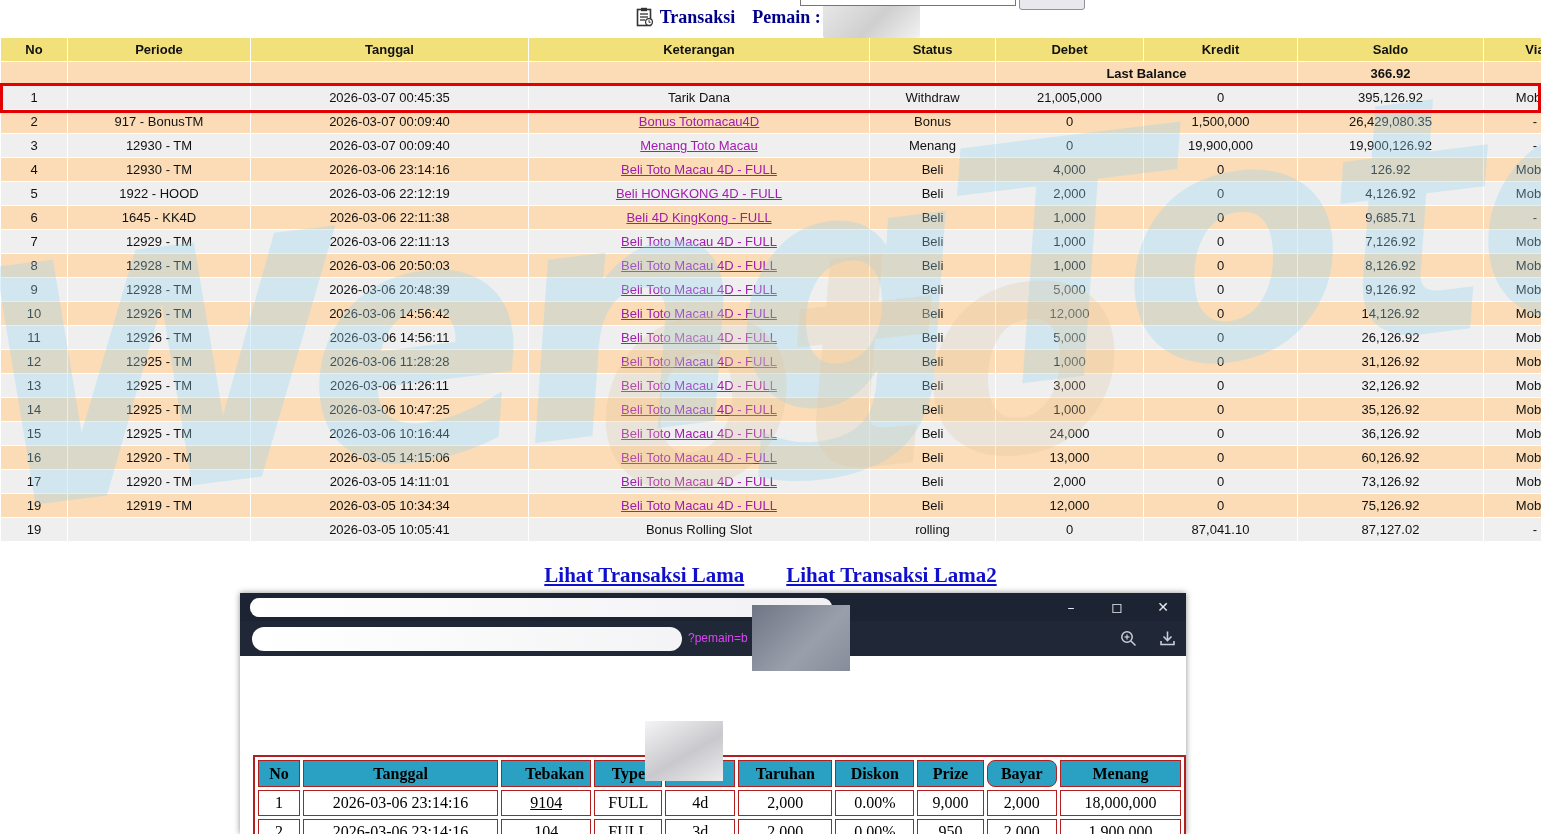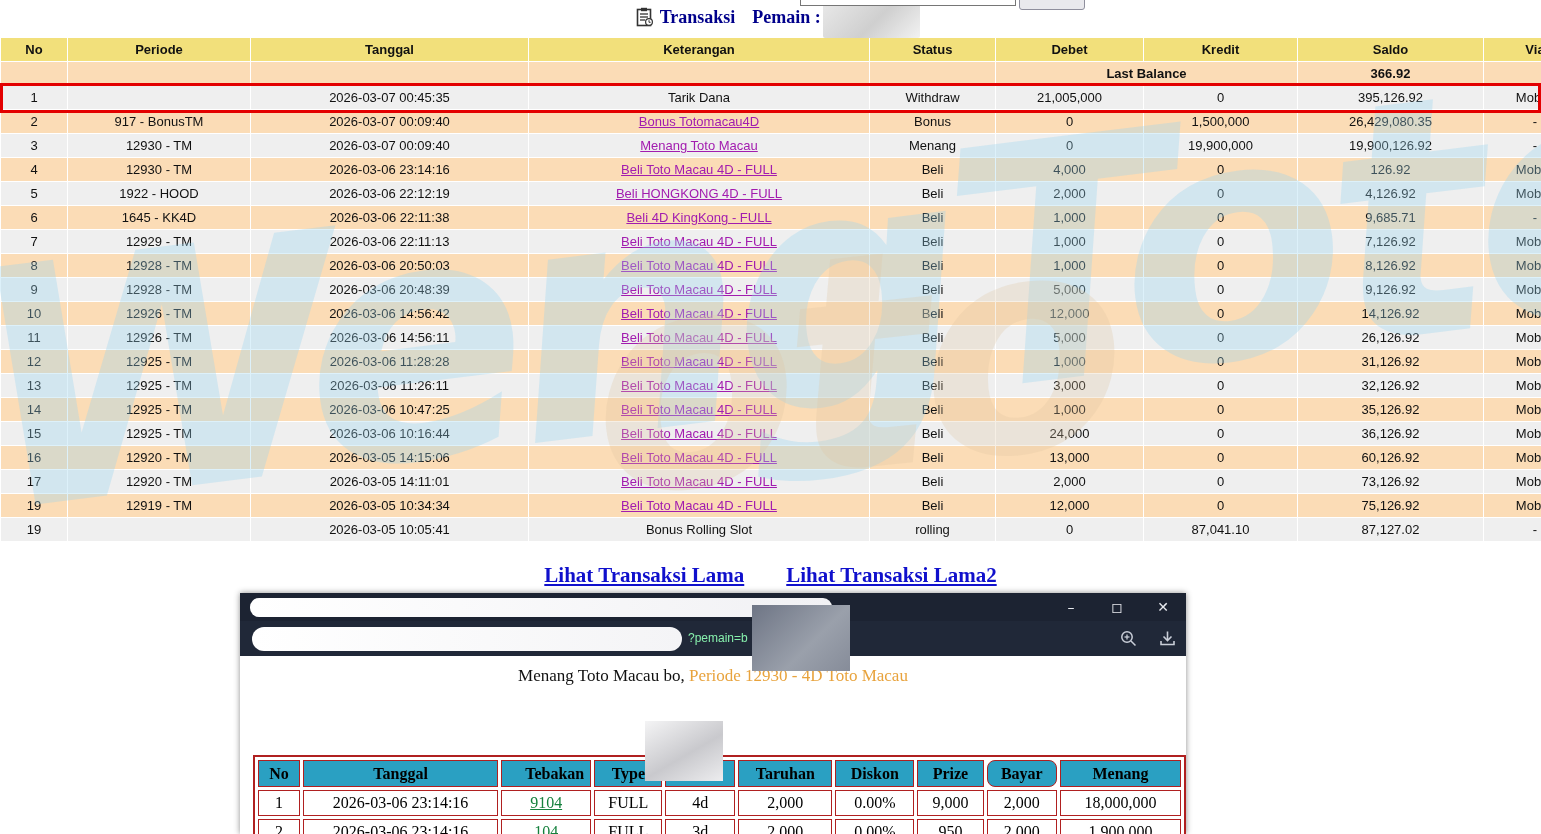--- a/index.html
+++ b/index.html
@@ -61,42 +61,42 @@
          background:#fff;box-shadow:0 0 6px rgba(0,0,0,0.45);}
   .titlebar{position:relative;height:28px;background:#1C2332;}
   .tab-pill{position:absolute;left:10px;top:5px;width:582px;height:19px;border-radius:9px;
             background:linear-gradient(90deg,#ffffff,#f1f1f4);}
   .win-controls{position:absolute;right:0;top:0;height:28px;display:flex;align-items:center;}
   .win-btn{width:46px;height:28px;display:flex;align-items:center;justify-content:center;
            color:#e8eaef;font-size:14px;font-family:"DejaVu Sans",sans-serif;cursor:default;}
   .addressbar{position:relative;height:35px;background:#202838;}
   .url-pill{position:absolute;left:12px;top:6px;width:430px;height:24px;border-radius:12px;
             background:linear-gradient(90deg,#ffffff,#f4f4f6);}
-  .url-text{position:absolute;left:448px;top:10px;font-size:12px;color:#86efac;}
+  .url-text{position:absolute;left:448px;top:10px;font-size:12px;color:#d946ef;}
   .blur-url{position:absolute;left:512px;top:-16px;width:98px;height:66px;z-index:5;
             background:linear-gradient(135deg,#6E7585,#9aa0ab 60%,#868c99);}
   .ab-icons{position:absolute;right:10px;top:0;height:35px;display:flex;align-items:center;gap:22px;}
   .ab-icons svg{display:block;}
   .popup-content{position:relative;height:178px;background:#fff;
                  font-family:"Liberation Serif",serif;}
   .popup-title{position:absolute;left:0;top:10px;width:946px;text-align:center;font-size:17px;
                color:#111;}
   .popup-title .orange{color:#E8A33D;}
   .blur-title{position:absolute;left:405px;top:65px;width:78px;height:60px;z-index:6;
               background:linear-gradient(150deg,#f4f4f5,#c9c9cd 55%,#ededef);}
   
   .blur-title{top:65px;}
   table.ptable{position:absolute;left:13px;top:99px;border-collapse:separate;border-spacing:3px;
                border:2px solid #B02020;background:#fff;}
   table.ptable th{background:#2AA0C2;border:1px solid #B02020;color:#000;
                   font-family:"Liberation Serif",serif;font-size:16px;font-weight:bold;
                   height:25px;padding:0 6px;}
   table.ptable td{border:1px solid #B02020;text-align:center;font-size:16px;height:24px;
                   padding:0 6px;font-family:"Liberation Serif",serif;white-space:nowrap;}
-  table.ptable a{color:#15803d;text-decoration:underline;}
+  table.ptable a{color:#000000;text-decoration:underline;}
 </style>
 </head>
 <body>
 
 <div id="screen">
 
   <div class="watermark">
     <div class="wm-txt wm-blue">WengToto</div>
     <div class="wm-txt wm-tan">oto</div>
   </div>
@@ -395,23 +395,20 @@
         <span>
           <svg width="17" height="17" viewBox="0 0 17 17">
             <line x1="8.5" y1="1.5" x2="8.5" y2="10" stroke="#c9ced8" stroke-width="1.6"></line>
             <polyline points="4.5,6.5 8.5,10.5 12.5,6.5" fill="none" stroke="#c9ced8" stroke-width="1.6"></polyline>
             <path d="M2 11 v3.5 h13 V11" fill="none" stroke="#c9ced8" stroke-width="1.6"></path>
           </svg>
         </span>
       </div>
     </div>
     <div class="popup-content">
-      <div class="popup-title">
-        <span>Menang Toto Macau bo</span><span>, </span><span class="orange">Periode 12930 - 4D Toto Macau</span>
-      </div>
       <div class="blur-title"></div>
       <table class="ptable">
         <thead>
             <tr id="ptable-head">
               <th style="width: 34px;">No</th>
               <th style="width: 212px;">Tanggal</th>
               <th style="width: 88px; text-align: right;">Tebakan</th>
               <th style="width: 64px;">Type</th>
               <th style="width: 70px;">Jenis</th>
               <th style="width: 95px;">Taruhan</th>

